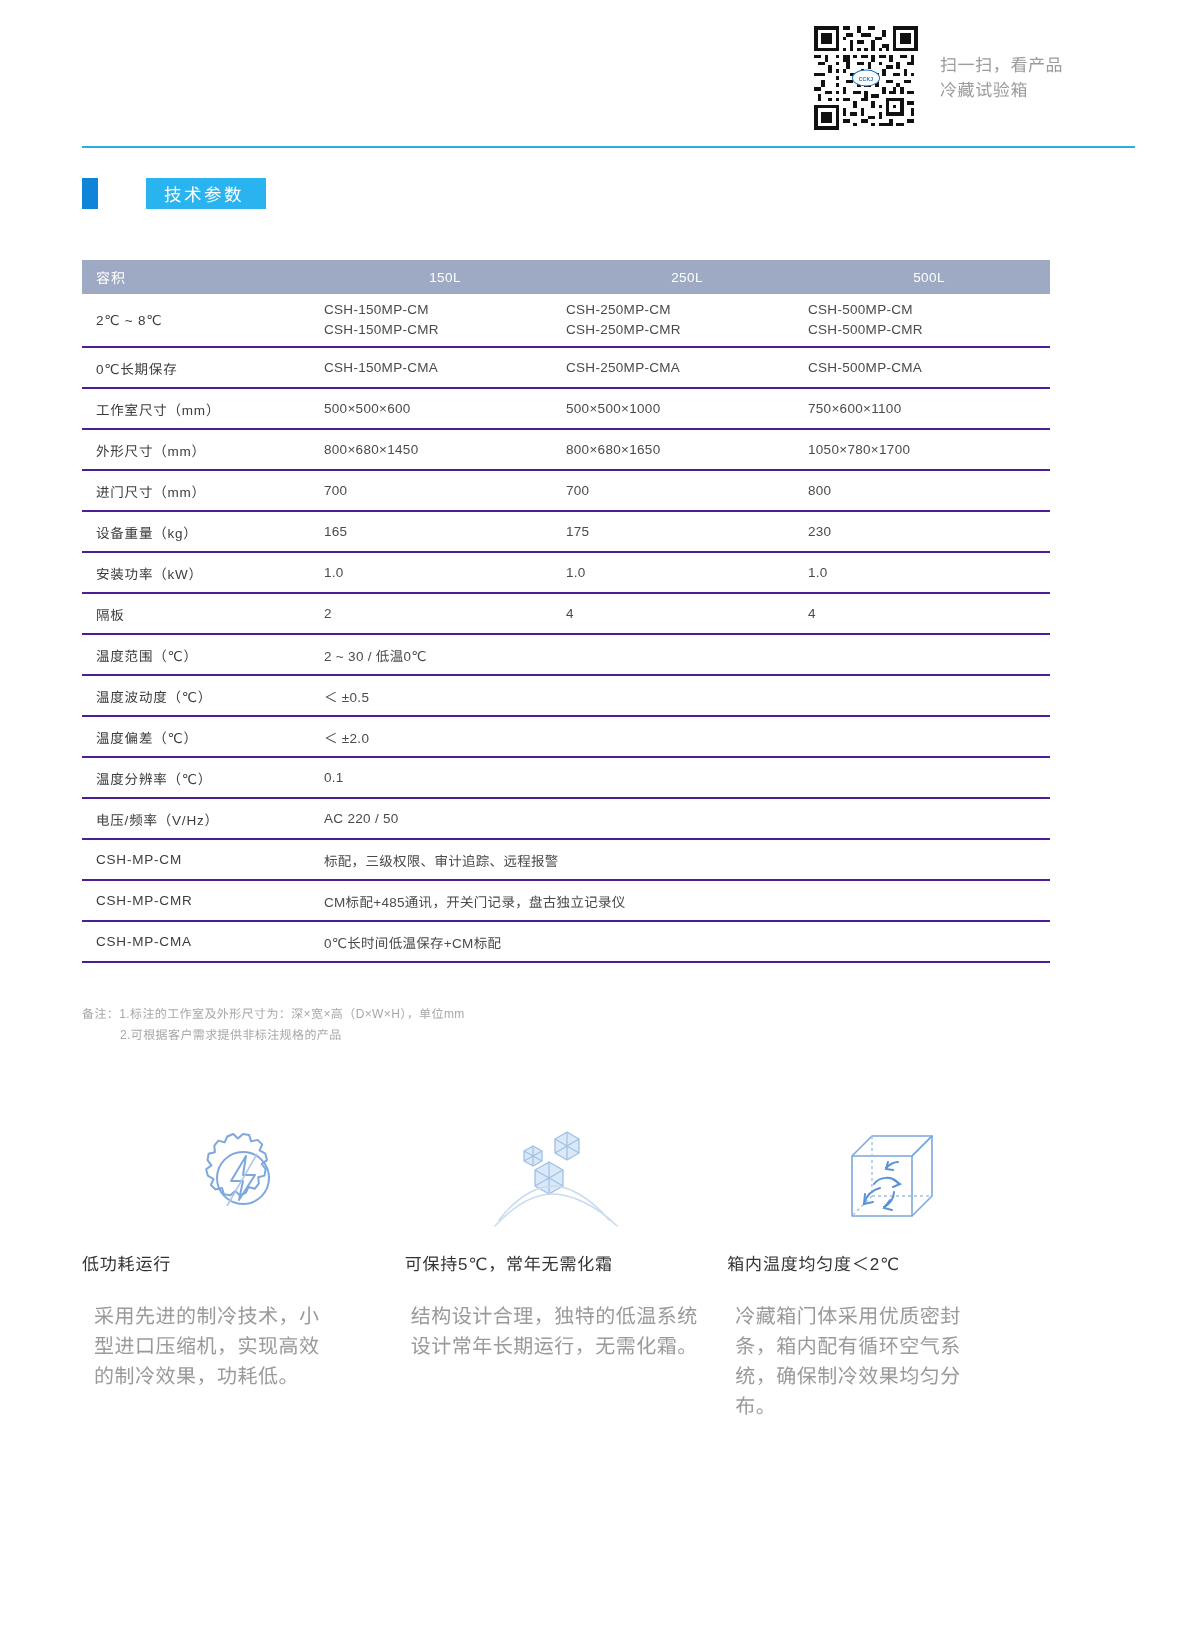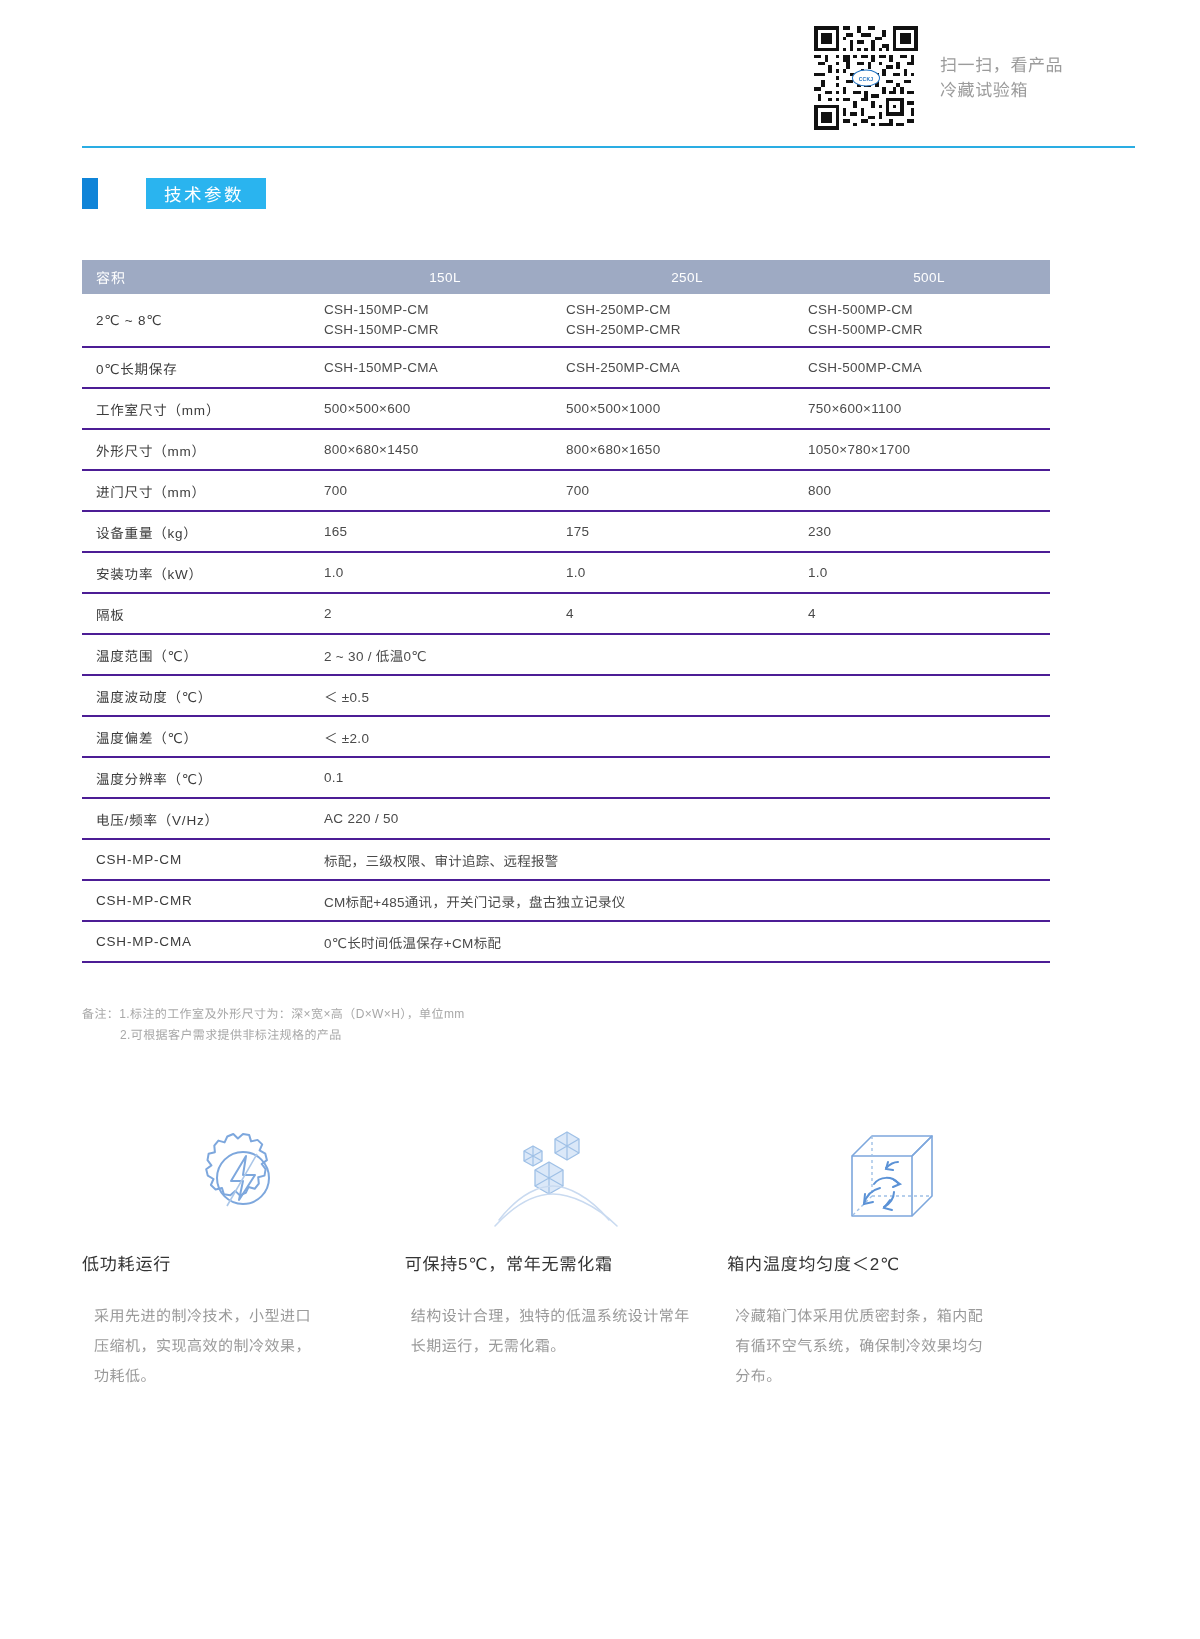--- a/index.html
+++ b/index.html
@@ -183,21 +183,21 @@
   }
   .feature-title {
     margin-top: 22px;
     font-size: 17px;
     color: #333333;
     letter-spacing: .8px;
     white-space: nowrap;
   }
   .feature-body {
     margin-top: 26px;
-    font-size: 15px;
+    font-size: 20px;
     line-height: 30px;
     color: #9a9a9a;
     letter-spacing: .5px;
     width: 230px;
     text-align: left;
   }
   .feature:nth-child(1) .feature-body { margin-left: 12px; }
   .feature:nth-child(2) .feature-body { width: 292px; margin-left: 6px;}
   .feature:nth-child(3) .feature-body { width: 248px; margin-left: 8px;}
 </style>

